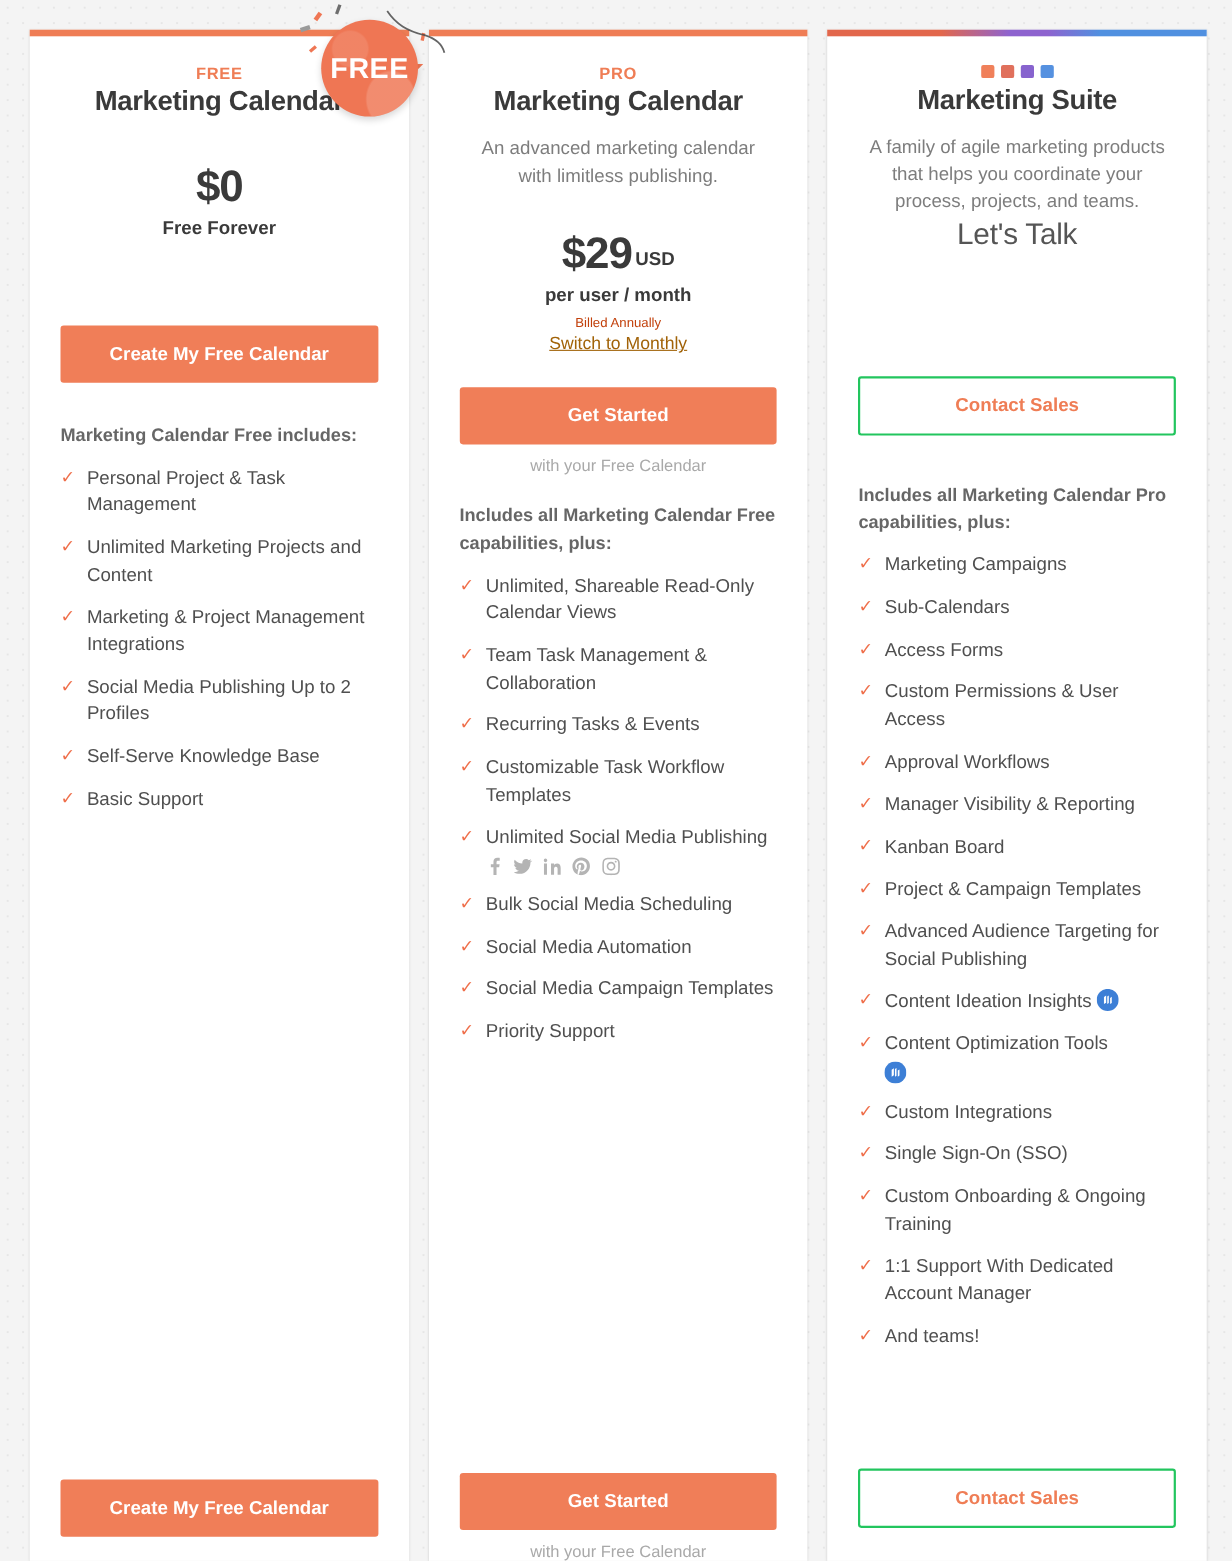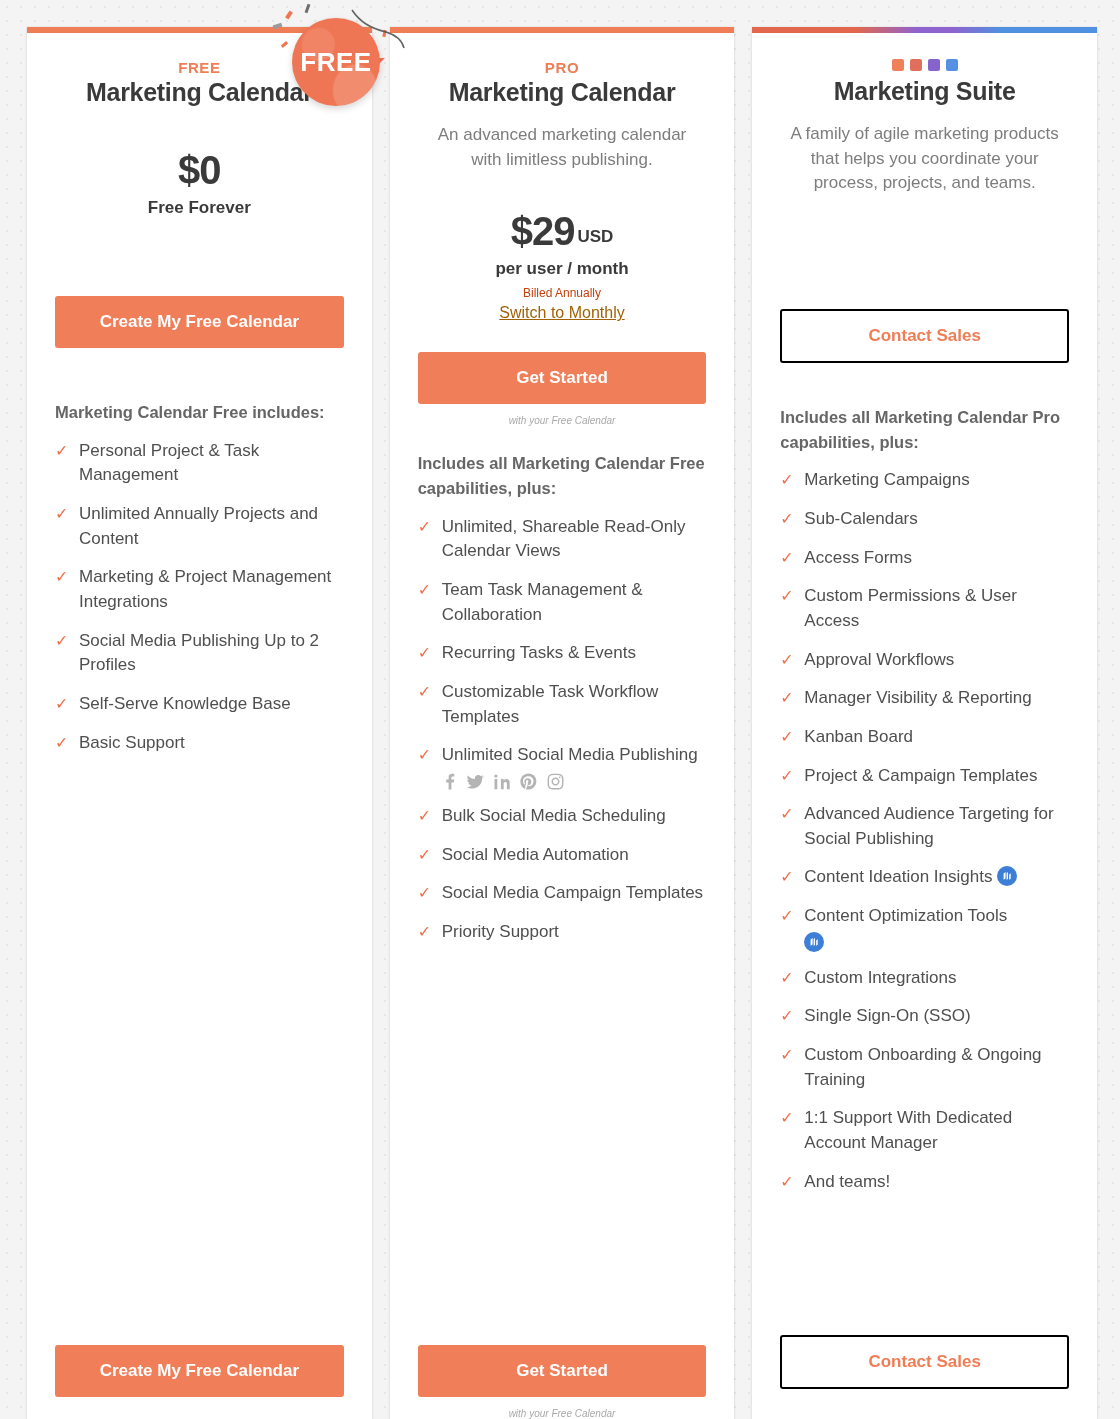--- a/index.html
+++ b/index.html
@@ -145,33 +145,32 @@
     font-family: "Liberation Sans", sans-serif;
   }
   .btn-solid {
     background: #f07e58;
     color: #ffffff;
     padding: 16px 10px;
   }
   .btn-outline {
     background: #ffffff;
     color: #ef7d55;
-    border: 2px solid #000000;
+    border: 2px solid #22c55e;
     padding: 15px 10px;
   }
   .btn-note {
     text-align: center;
-    font-size: 10px;
-    font-style: italic;
+    font-size: 15px;
     color: #a9a9a9;
     margin-top: 11px;
   }
 
   .features {
-    margin-top: 52px;
+    margin-top: 36px;
   }
   .features-head {
     font-size: 16.5px;
     font-weight: bold;
     color: #666666;
     line-height: 1.5;
     margin-bottom: 14px;
   }
   .feat {
     display: flex;
@@ -276,21 +275,21 @@
 
       <div class="features">
         <div class="features-head">Marketing Calendar Free includes:</div>
 
         <div class="feat">
           <span class="check">✓</span>
           <span class="feat-text">Personal Project &amp; Task Management</span>
         </div>
         <div class="feat">
           <span class="check">✓</span>
-          <span class="feat-text">Unlimited Annually Projects and Content</span>
+          <span class="feat-text">Unlimited Marketing Projects and Content</span>
         </div>
         <div class="feat">
           <span class="check">✓</span>
           <span class="feat-text">Marketing &amp; Project Management Integrations</span>
         </div>
         <div class="feat">
           <span class="check">✓</span>
           <span class="feat-text">Social Media Publishing Up to 2 Profiles</span>
         </div>
         <div class="feat">
@@ -417,20 +416,21 @@
     <div class="card-topbar topbar-grad"></div>
     <div class="card-inner">
       <div class="squares-row">
         <span class="sq" style="background:#f0805a"></span>
         <span class="sq" style="background:#e0705c"></span>
         <span class="sq" style="background:#8763ce"></span>
         <span class="sq" style="background:#5591e0"></span>
       </div>
       <div class="plan-title">Marketing Suite</div>
       <div class="plan-desc">A family of agile marketing products that helps you coordinate your process, projects, and teams.</div>
+      <div class="lets-talk">Let's Talk</div>
 
       <div style="height:113px"></div>
 
       <button class="btn btn-outline">Contact Sales</button>
 
       <div class="features" style="margin-top:42px">
         <div class="features-head">Includes all Marketing Calendar Pro capabilities, plus:</div>
 
         <div class="feat">
           <span class="check">✓</span>

